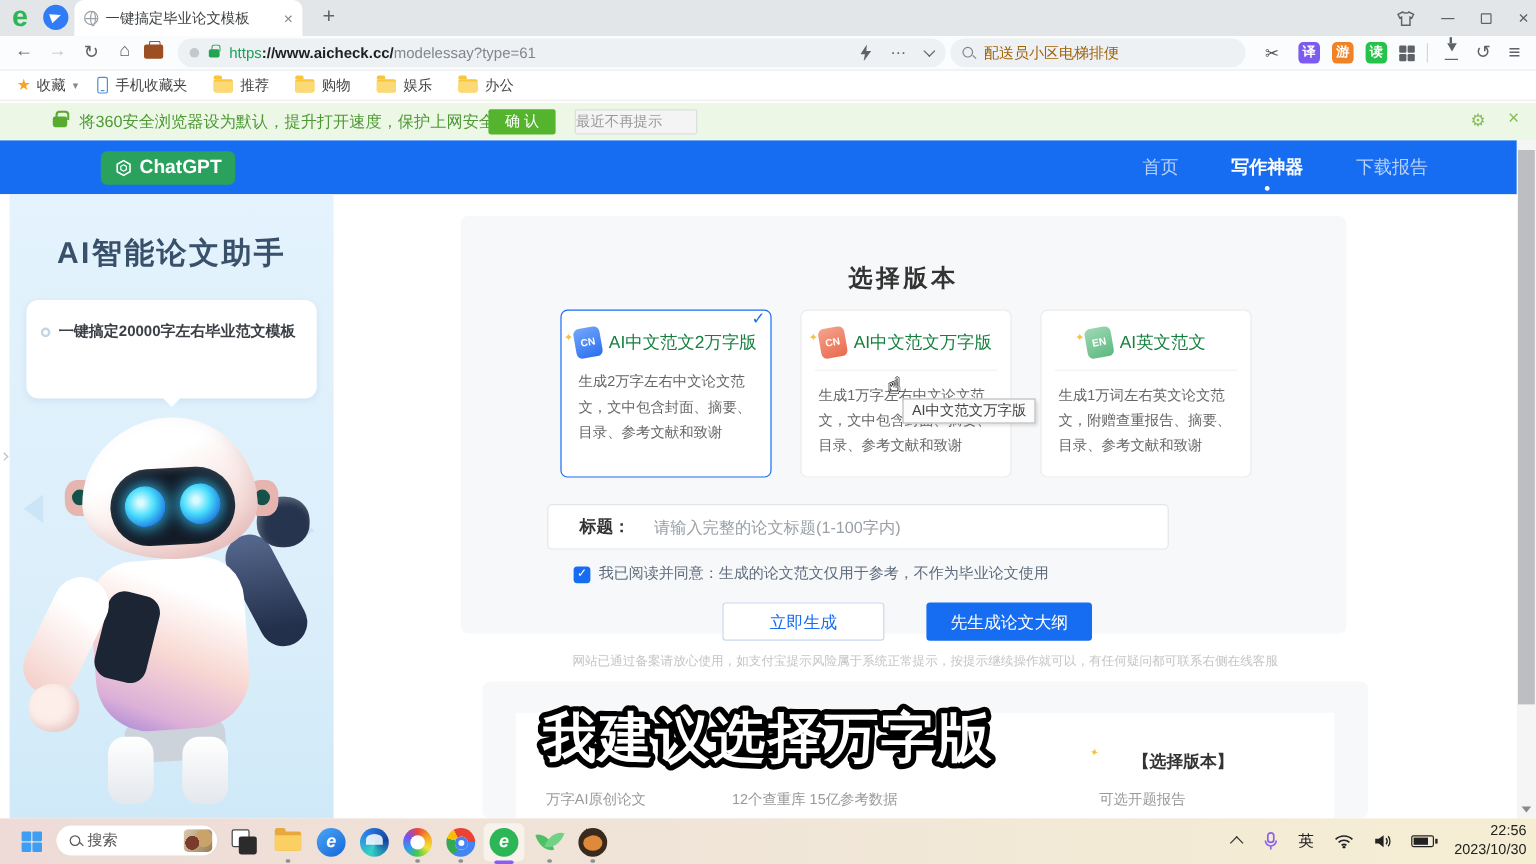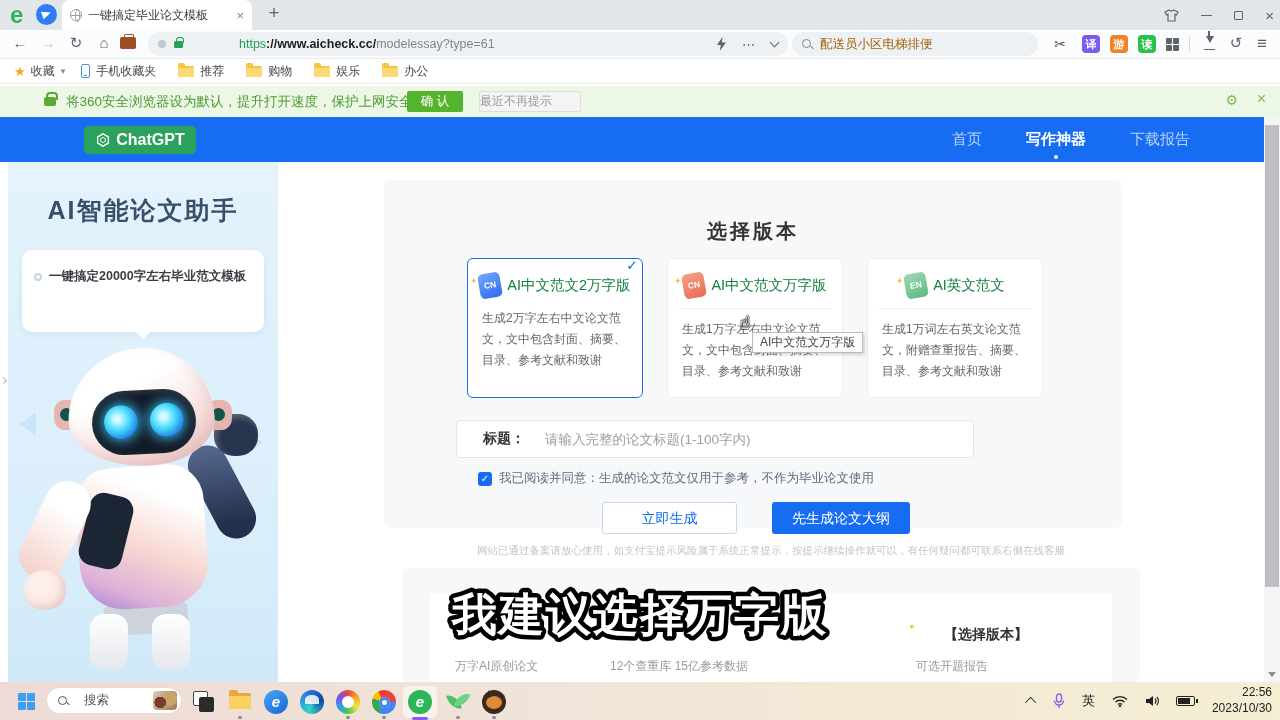--- a/index.html
+++ b/index.html
@@ -27,21 +27,21 @@
 
   
   .toolbar { position:absolute; left:0; top:30px; width:1280px; height:29px; background:#fbfcfd; border-bottom:1px solid #e9eaec; }
   .tool-ic { position:absolute; top:4px; font-size:15px; color:#5f6368; width:20px; text-align:center; }
   .briefcase { position:absolute; left:120px; top:7px; width:16px; height:12px; background:#9c4f22; border-radius:2px; }
   .briefcase:before { content:""; position:absolute; left:4px; top:-3px; width:8px; height:4px; border:1.6px solid #9c4f22; border-bottom:none; border-radius:2px 2px 0 0; }
   .addrbar { position:absolute; left:148px; top:2px; width:640px; height:24px; background:#eef1f4; border-radius:13px; display:flex; align-items:center; padding:0 10px; }
   .fav-dot { width:8px; height:8px; background:#c3c8cd; border-radius:50%; margin-right:8px; }
   .lock { position:relative; width:9px; height:7px; background:#23a454; border-radius:1.5px; margin-right:8px; }
   .lock:before { content:""; position:absolute; left:1.5px; top:-4px; width:6px; height:5px; border:1.5px solid #23a454; border-bottom:none; border-radius:3px 3px 0 0; }
-  .url { font-size:12.5px; white-space:nowrap;margin-left:48px; }
+  .url { font-size:12.5px; white-space:nowrap; }
   .url .proto { color:#1ba158; }
   .url .host { color:#202124; font-weight:bold; }
   .url .path { color:#80868b; }
   .addr-right { margin-left:auto; display:flex; align-items:center; gap:16px; }
   .bolt { width:9px; height:14px; background:#5f6368; clip-path:polygon(60% 0,0 58%,42% 58%,30% 100%,100% 40%,55% 40%); }
   .more-dots { font-size:13px; color:#5f6368; }
   .chev-down { width:7px; height:7px; border-right:1.6px solid #5f6368; border-bottom:1.6px solid #5f6368; transform:rotate(45deg); margin-top:-3px; }
   .searchbar { position:absolute; left:792px; top:2px; width:246px; height:24px; background:#eef1f4; border-radius:13px; display:flex; align-items:center; padding:0 10px; gap:8px; }
   .mag { position:relative; width:10px; height:10px; flex:0 0 auto; }
   .mag:before { content:""; position:absolute; left:0; top:0; width:7px; height:7px; border:1.5px solid #80868b; border-radius:50%; }
@@ -153,21 +153,21 @@
 
   
   .scroll { position:absolute; left:1264px; top:117px; width:16px; height:565px; background:#f5f5f5; }
   .scroll-thumb { position:absolute; left:1px; top:8px; width:14px; height:462px; background:#bdbec1; }
   .scroll-arrow { position:absolute; left:4px; bottom:5px; width:0; height:0; border-left:4px solid transparent; border-right:4px solid transparent; border-top:5px solid #8a8a8a; }
 
   
   .taskbar { position:absolute; left:0; top:682px; width:1280px; height:38px; background:linear-gradient(90deg,#eedbd7 0%,#f0e5d8 45%,#f5eed3 100%); }
   .start { position:absolute; left:18px; top:11px; width:17px; height:17px; display:grid; grid-template-columns:8px 8px; grid-template-rows:8px 8px; gap:1px; }
   .start i { background:#3e9ef3; border-radius:1px; }
-  .tb-search { position:absolute; left:46px; top:5px; width:136px; height:27px; background:#fff; border:1px solid #e7dcd2; border-radius:14px; display:flex; align-items:center; gap:16px; padding:0 4px 0 11px; }
+  .tb-search { position:absolute; left:46px; top:5px; width:136px; height:27px; background:#fff; border:1px solid #e7dcd2; border-radius:14px; display:flex; align-items:center; gap:5px; padding:0 4px 0 11px; }
   .tb-search .mag:before { border-color:#555; } .tb-search .mag:after { border-color:#555; }
   .tb-search-text { font-size:12.5px; color:#555; flex:1; }
   .tb-pic { width:24px; height:19px; border-radius:4px; background:radial-gradient(circle at 30% 60%, #7a3b2c 0 28%, transparent 29%), radial-gradient(circle at 70% 40%, #caa36b 0 35%, transparent 36%), linear-gradient(120deg,#d8cbb0,#9a7b52); }
   .tbi { position:absolute; top:8px; width:24px; height:24px; }
   .tbi .dot { position:absolute; left:10px; bottom:-5px; width:4px; height:3px; border-radius:2px; background:#8f8f8f; }
   .tv-back { position:absolute; left:1px; top:1px; width:15px; height:15px; background:#fff; border:1px solid #444; border-radius:2px; }
   .tv-front { position:absolute; left:7px; top:7px; width:15px; height:15px; background:#2b2b2b; border-radius:2px; }
   .tb-folder { position:absolute; left:1px; top:3px; width:22px; height:16px; background:#e9a83c; border-radius:2px; }
   .tb-folder:before { content:""; position:absolute; left:0; top:-3px; width:9px; height:4px; background:#e9a83c; border-radius:2px 2px 0 0; }
   .tb-folder:after { content:""; position:absolute; left:0; top:3px; width:22px; height:13px; background:#fbd063; border-radius:0 0 2px 2px; }

